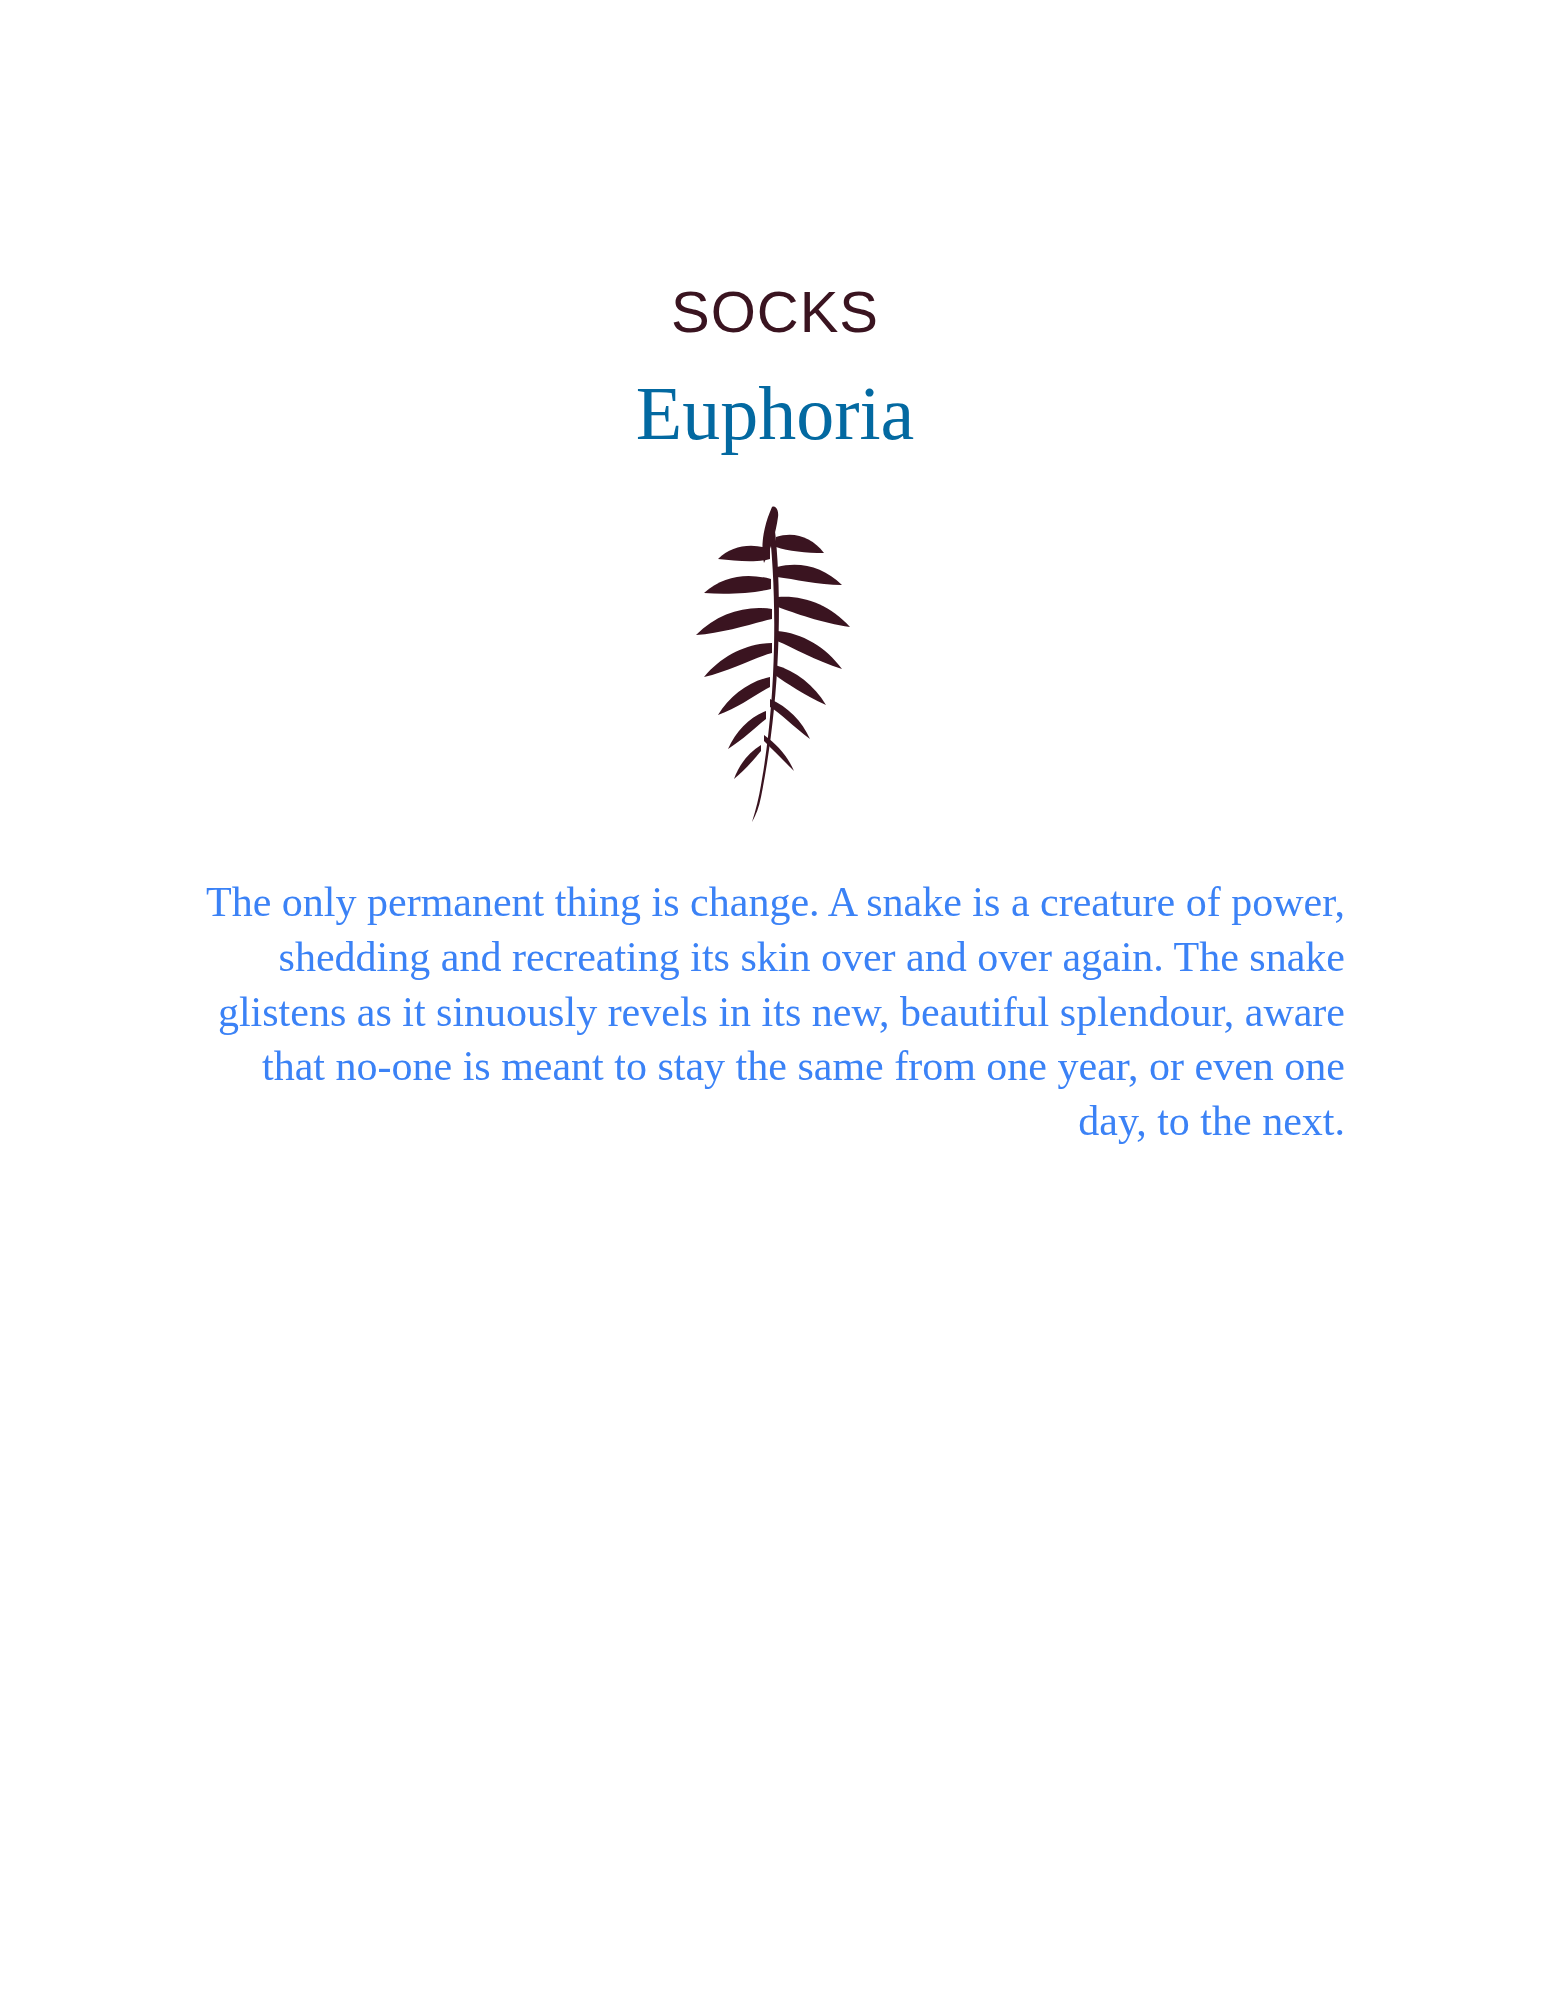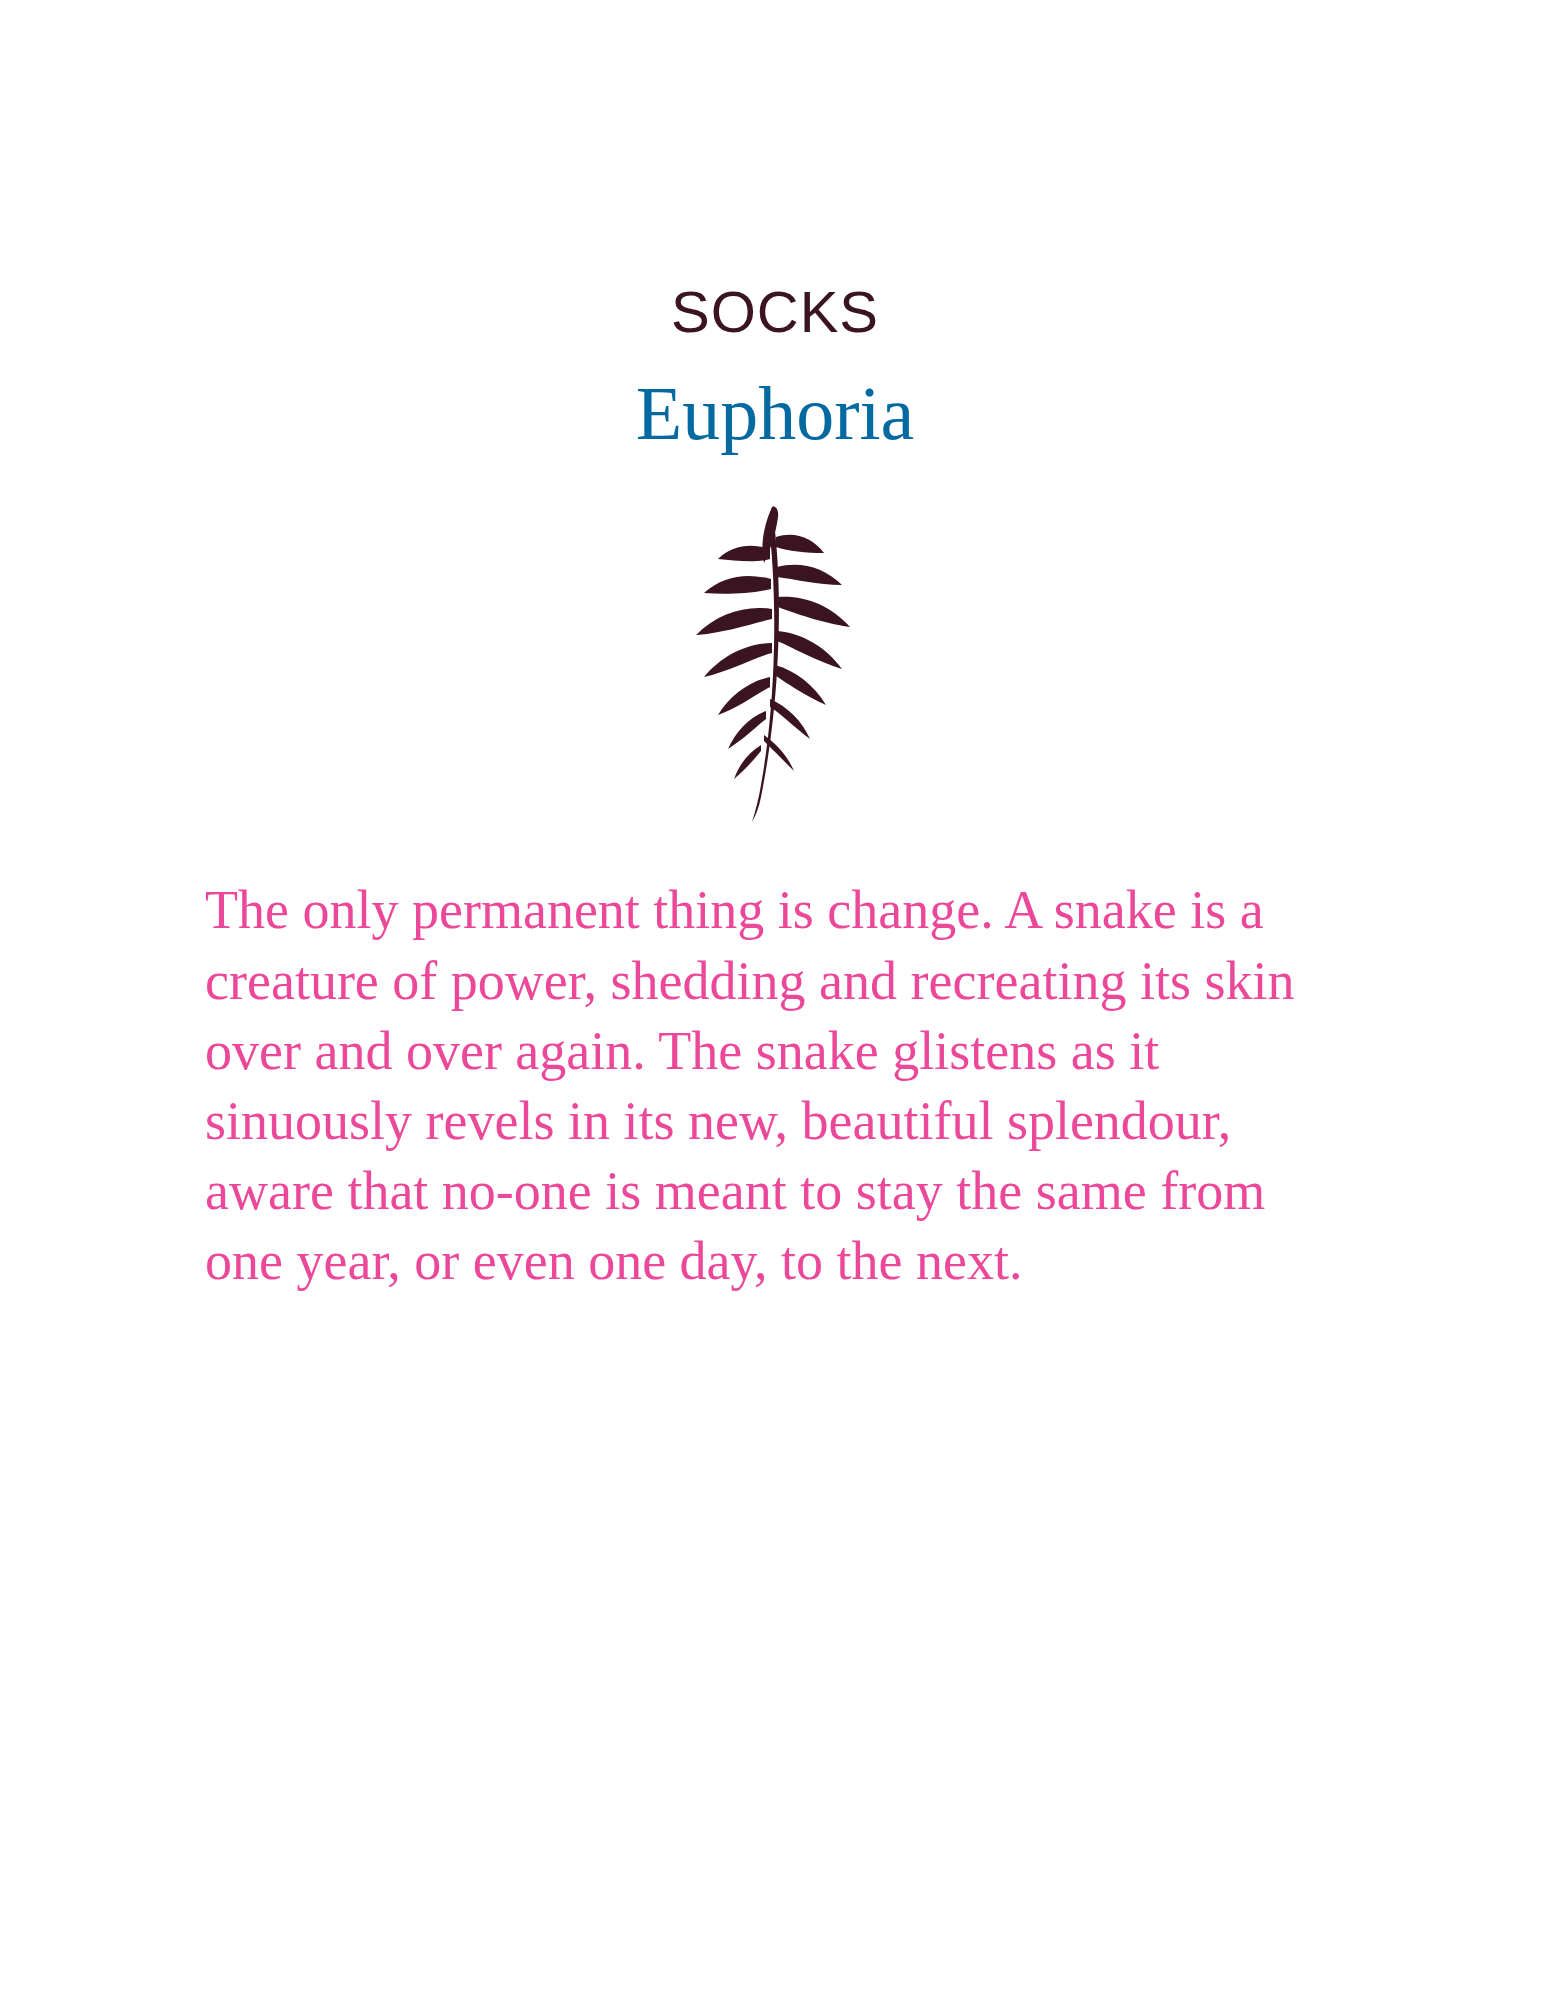--- a/index.html
+++ b/index.html
@@ -50,24 +50,24 @@
     align-items: center;
     justify-content: center;
   }
   .ornament svg {
     display: block;
   }
   .description {
     margin: 48px auto 0 auto;
     width: 1140px;
     font-family: "Liberation Serif", serif;
-    font-size: 54px;
+    font-size: 42px;
     line-height: 1.30;
-    color: #ec4899;
-    text-align: left;
+    color: #3b82f6;
+    text-align: right;
   }
 </style>
 </head>
 <body>
 
 <div class="page">
   <div class="content">
 
     <div class="product-category">SOCKS</div>
 

